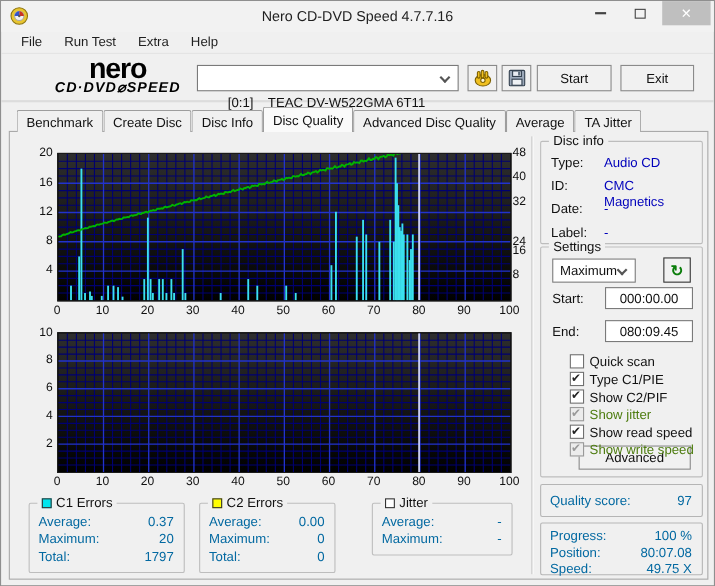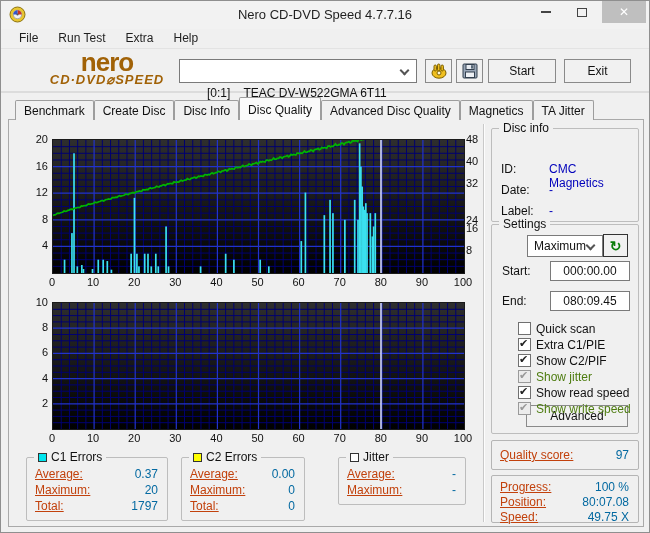--- a/index.html
+++ b/index.html
@@ -16,21 +16,21 @@
   #btn-close { right:3px; width:44px; background:#bfbfbf; color:#fff; font-size:12px; }
   .min-glyph { width:10px; height:2px; background:#444; }
   .max-glyph { width:10px; height:9px; border:1.5px solid #444; }
 
   
   #menubar { position:absolute; left:0; top:28px; width:100%; height:20px; display:flex; align-items:flex-start; padding-left:8px; border-bottom:1px solid #e3e3e3; }
   .menu-item { font-size:12px; color:#1f1f1f; padding:2px 10px; }
 
   
   #toolbar { position:absolute; left:0; top:48px; width:100%; height:44px; border-bottom:2px solid #dcdcdc; }
-  #logo { position:absolute; left:36px; top:2px; width:140px; text-align:center; color:#a16207; }
+  #logo { position:absolute; left:36px; top:2px; width:140px; text-align:center; color:#000000; }
   #logo-line1 { font-size:26px; font-weight:900; letter-spacing:-1px; line-height:22px; }
   #logo-line2 { font-size:13px; font-weight:900; font-style:italic; letter-spacing:1px; line-height:13px; }
   #drive-combo { position:absolute; left:178px; top:10px; width:238px; height:24px; background:#fff; border:1px solid #7a7a7a; font-size:12px; line-height:22px; padding-left:7px; white-space:pre; color:#111; }
   .chevron { position:absolute; right:8px; top:7px; width:7px; height:7px; border-right:2px solid #555; border-bottom:2px solid #555; transform:rotate(45deg); }
   .toolbtn { position:absolute; top:10px; width:27px; height:24px; background:#f1f1f1; border:1px solid #8a8a8a; display:flex; align-items:center; justify-content:center; }
   #eject-btn { left:424px; }
   #save-btn { left:455px; }
   .pushbtn { position:absolute; top:10px; height:24px; background:#f1f1f1; border:1px solid #8a8a8a; font-size:12px; color:#111; text-align:center; line-height:22px; }
   #start-btn { left:487px; width:68px; }
   #exit-btn { left:563px; width:67px; }
@@ -52,36 +52,36 @@
   .tick.right { text-align:left; }
   .tick.bottom { text-align:center; width:22px; }
 
   .divider { position:absolute; left:474px; top:4px; height:398px; width:2px; border-left:1px solid #c9c9c9; border-right:1px solid #fdfdfd; }
 
   
   .groupbox { position:absolute; border:1px solid #bdbdbd; border-radius:2px; }
   .groupbox > .legend { position:absolute; top:-8px; left:7px; background:#f0f0f0; padding:0 4px; font-size:12px; color:#111; white-space:nowrap; display:flex; align-items:center; }
   .swatch { display:inline-block; width:9px; height:9px; border:1px solid #333; margin-right:4px; }
   .rowline { position:absolute; left:8px; right:9px; height:15px; font-size:12px; }
-  .rowline .lbl { position:absolute; left:0; color:#c2410c;text-decoration:underline; }
+  .rowline .lbl { position:absolute; left:0; color:#0369a1; }
   .rowline .val { position:absolute; right:0; color:#0369a1; }
 
   
   #c1-box { left:17px; top:337px; width:142px; height:64px; }
   #c2-box { left:172px; top:337px; width:124px; height:64px; }
   #jitter-box { left:329px; top:337px; width:128px; height:48px; }
 
   
   #disc-info-box { left:482px; top:8px; width:148px; height:94px; }
   .di-row { position:absolute; left:9px; font-size:12px; height:15px; width:130px; }
   .di-row .lbl { color:#111; }
   .di-row .val { position:absolute; left:48px; color:#0000bb; }
 
   #settings-box { left:482px; top:104px; width:148px; height:210px; }
-  #speed-combo { position:absolute; left:10px; top:10px; width:76px; height:22px; background:#fff; border:1px solid #7a7a7a; font-size:12px; line-height:20px; padding-left:6px; color:#111;margin-left:25px; }
+  #speed-combo { position:absolute; left:10px; top:10px; width:76px; height:22px; background:#fff; border:1px solid #7a7a7a; font-size:12px; line-height:20px; padding-left:6px; color:#111; }
   #speed-combo .chevron { top:6px; }
   #refresh-btn { position:absolute; right:10px; top:9px; width:25px; height:23px; background:#f1f1f1; border:1px solid #333; display:flex; align-items:center; justify-content:center; }
   #refresh-glyph { color:#0a7d0a; font-size:14px; font-weight:bold; line-height:14px; }
   .field-row { position:absolute; left:10px; width:128px; height:20px; font-size:12px; }
   .field-row .lbl { position:absolute; left:0; top:3px; color:#111; }
   .field-row .field { position:absolute; right:0; width:80px; height:20px; background:#fff; border:1px solid #7a7a7a; text-align:center; line-height:18px; color:#111; }
   #start-row { top:36px; } #end-row { top:66px; }
   .cb-row { position:absolute; left:10px; height:15px; display:flex; align-items:center; font-size:12px;padding-left:16px; }
   .cb-box { width:13px; height:13px; background:#fff; border:1px solid #707070; margin-right:5px; position:relative; flex:none; }
   .cb-box .mark { position:absolute; left:0px; top:-2px; font-size:11px; color:#222; }
@@ -155,21 +155,21 @@
     <div id="start-btn" class="pushbtn">Start</div>
     <div id="exit-btn" class="pushbtn">Exit</div>
   </div>
 
   <div id="tabbar">
       <div class="tab">Benchmark</div>
       <div class="tab">Create Disc</div>
       <div class="tab">Disc Info</div>
       <div class="tab active">Disc Quality</div>
       <div class="tab">Advanced Disc Quality</div>
-      <div class="tab">Magnetics</div>
+      <div class="tab">Average</div>
       <div class="tab">TA Jitter</div>
     </div>
 
   <div id="content">
 
     <div class="chart-wrap">
       <div id="plot1" class="plot"><svg width="411" height="133" viewBox="0 0 411 133">
             <defs>
               <linearGradient id="g1" x1="0" y1="0" x2="0" y2="1">
                 <stop offset="0%" stop-color="#2e2e2e"></stop>
@@ -451,20 +451,21 @@
           <span class="val">-</span>
         </div>
         <div class="rowline" style="top: 25px;">
           <span class="lbl">Maximum:</span>
           <span class="val">-</span>
         </div>
       </div>
 
     <div id="disc-info-box" class="groupbox">
       <div class="legend">Disc info</div>
+    <div class="di-row" style="top: 12px;"><span class="lbl">Type:</span><span class="val">Audio CD</span></div>
         <div class="di-row" style="top: 33px;"><span class="lbl">ID:</span><span class="val">CMC Magnetics</span></div>
         <div class="di-row" style="top: 54px;"><span class="lbl">Date:</span><span class="val">-</span></div>
         <div class="di-row" style="top: 75px;"><span class="lbl">Label:</span><span class="val">-</span></div>
       </div>
 
     <div id="settings-box" class="groupbox">
       <div class="legend">Settings</div>
       <div id="speed-combo">
         <span>Maximum</span>
         <span class="chevron"></span>
@@ -483,21 +484,21 @@
       <div id="cb-container"></div>
       <div id="advanced-btn">Advanced</div>
     <div class="cb-row" style="top: 96px;">
           <span class="cb-box"></span>
           <span class="cb-label">Quick scan</span>
         </div>
         <div class="cb-row" style="top: 112px;">
           <span class="cb-box">
             <span class="mark">✔</span>
           </span>
-          <span class="cb-label">Extra C1/PIE</span>
+          <span class="cb-label">Type C1/PIE</span>
         </div>
         <div class="cb-row" style="top: 128px;">
           <span class="cb-box">
             <span class="mark">✔</span>
           </span>
           <span class="cb-label">Show C2/PIF</span>
         </div>
         <div class="cb-row disabled" style="top: 144px;">
           <span class="cb-box">
             <span class="mark">✔</span>

